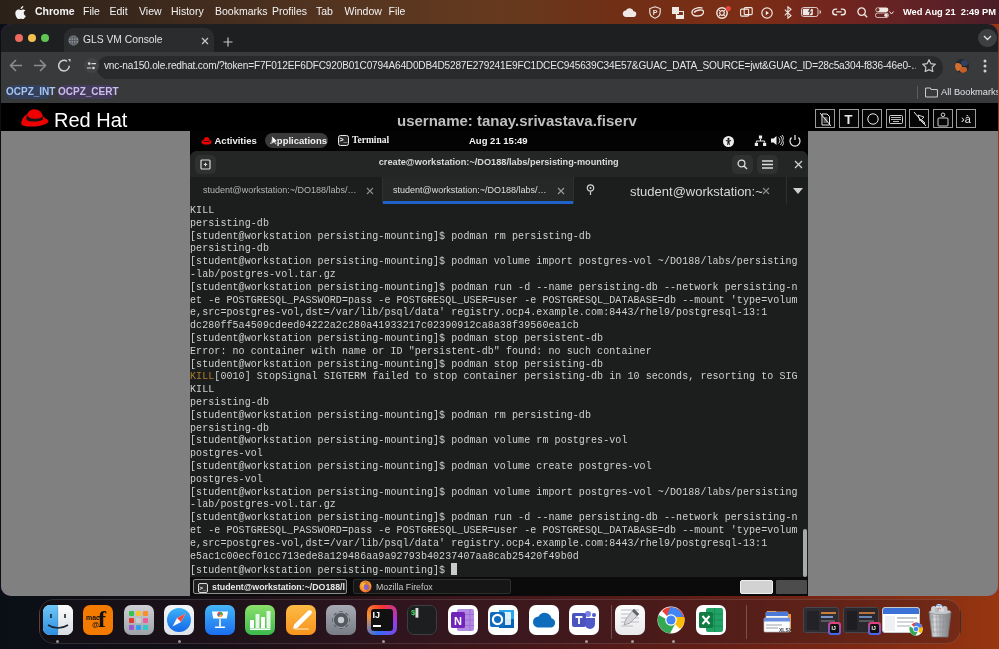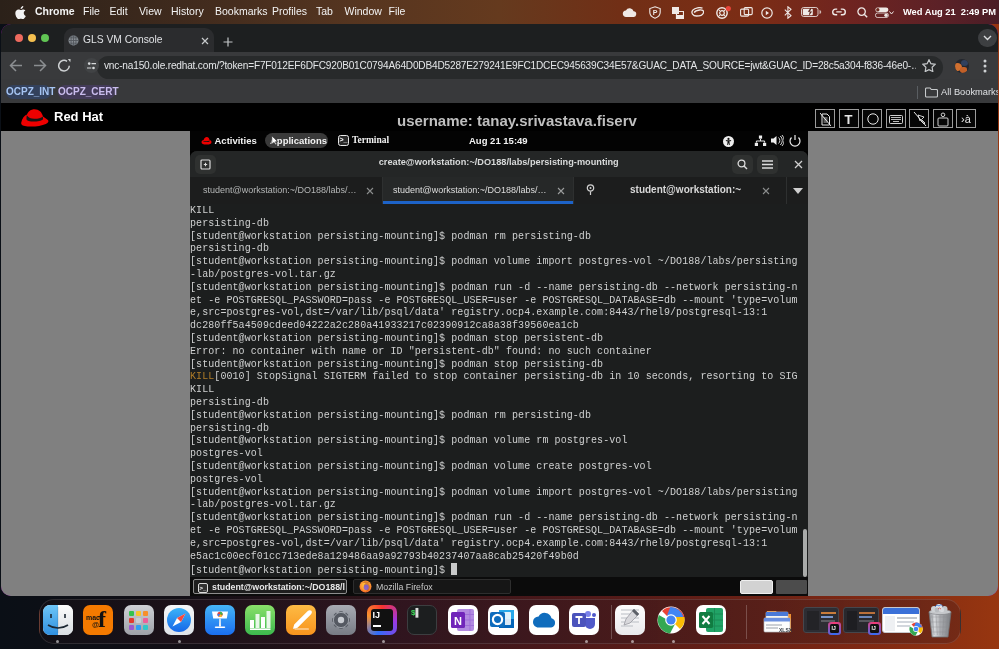--- a/index.html
+++ b/index.html
@@ -233,21 +233,21 @@
     <svg class="ic" style="left:924px;top:7.5px;" width="13" height="11" viewBox="0 0 13 11">
         <path d="M1.5 1h3.6l1.2 1.5h5.2c.6 0 1 .4 1 1V9c0 .6-.4 1-1 1h-10c-.6 0-1-.4-1-1V2c0-.6.4-1 1-1z" fill="none" stroke="#c8cbcd" stroke-width="1.1"></path>
       </svg>
     <div style="position:absolute;left:940px;top:8px;font-size:9.3px;color:#dfe1e4;white-space:nowrap;">All Bookmarks</div>
   </div>
   <div id="rh-header">
     <svg class="ic" style="left:18px;top:4px;" width="33" height="23" viewBox="0 0 33 23">
       <path d="M2.2 15.8C3 11.5 5.5 8.5 8 7.6 9 4.4 12 2.2 15.5 2.2c4.4 0 7.6 3 8.5 7.4l4.6 3.2c1.6 1.2 1 3-1.8 4.2-3.6 1.6-9.4 2.6-14.6 2.6-5 0-8.6-.8-9.6-2.2-.4-.5-.5-1-.4-1.6z" fill="#e00"></path>
       <path d="M7.8 8.2c-.3 1.7-.4 3.3-.2 4.3.3 1.2 3.4 2.2 8 2.1 4.8-.1 8.3-1.3 8.4-2.6.1-.8 0-1.6-.2-2.6-1.6 1.5-4.6 2.3-8.1 2.3-3.3.1-6.4-.9-7.9-3.5z" fill="#151515"></path>
     </svg>
-    <div style="position:absolute;left:53px;top:5.5px;font-size:13px;font-weight:bold;color:#fff;">Red Hat</div>
+    <div style="position:absolute;left:53px;top:5.5px;font-size:20px;font-weight:normal;color:#fff;">Red Hat</div>
     <div style="position:absolute;left:396px;top:9px;font-size:15px;font-weight:bold;color:#bfbfbf;">username: tanay.srivastava.fiserv</div>
     <div class="vbtn" style="left:814px;">
       <svg class="ic" style="left:4px;top:3px;" width="11" height="13" viewBox="0 0 11 13">
           <path d="M2 1h5l2.5 2.5V12H2z" fill="none" stroke="#e8e8e8"></path>
           <path d="M3.5 5h4M3.5 7h4M3.5 9h4" stroke="#e8e8e8" stroke-width=".8"></path>
           <path d="M0 0l11 13" stroke="#e8e8e8" stroke-width="1"></path>
         </svg>
     </div>
     <div class="vbtn" style="left:837.5px;font-size:13px;font-weight:bold;line-height:19px;">T</div>
     <div class="vbtn" style="left:861px;">
@@ -349,21 +349,21 @@
               </svg>
             <div style="position:absolute;left:0;bottom:0;width:100%;height:3px;background:#1d63c8;"></div>
           </div>
           <div class="tsep" style="left:383px;"></div>
           <div class="ttab" style="left:383.5px;width:213px;">
             <svg class="ic" style="left:13px;top:7.5px;" width="9" height="12" viewBox="0 0 9 12">
                 <circle cx="4.5" cy="4" r="3.2" fill="none" stroke="#cfcfcf" stroke-width="1.2"></circle>
                 <path d="M4.5 7.5V11" stroke="#cfcfcf" stroke-width="1.2"></path>
                 <circle cx="4.5" cy="4" r="1" fill="#cfcfcf"></circle>
               </svg>
-            <div style="position:absolute;left:57px;top:7.5px;font-weight:bold;font-size:10px;color:#d8d8d8;">student@workstation:~</div>
+            <div style="position:absolute;left:57px;top:7.5px;font-weight:normal;font-size:13px;color:#d8d8d8;">student@workstation:~</div>
             <svg class="ic" style="left:189px;top:10px;" width="8" height="8" viewBox="0 0 8 8">
                 <path d="M1 1l6 6M7 1l-6 6" stroke="#8b8d8d" stroke-width="1.1"></path>
               </svg>
           </div>
           <div class="tsep" style="left:596.5px;"></div>
           <svg class="ic" style="left:603px;top:11px;" width="10" height="6" viewBox="0 0 10 6">
               <path d="M0 0h10L5 6z" fill="#cfcfcf"></path>
             </svg>
         </div>
         <div id="term-body">

